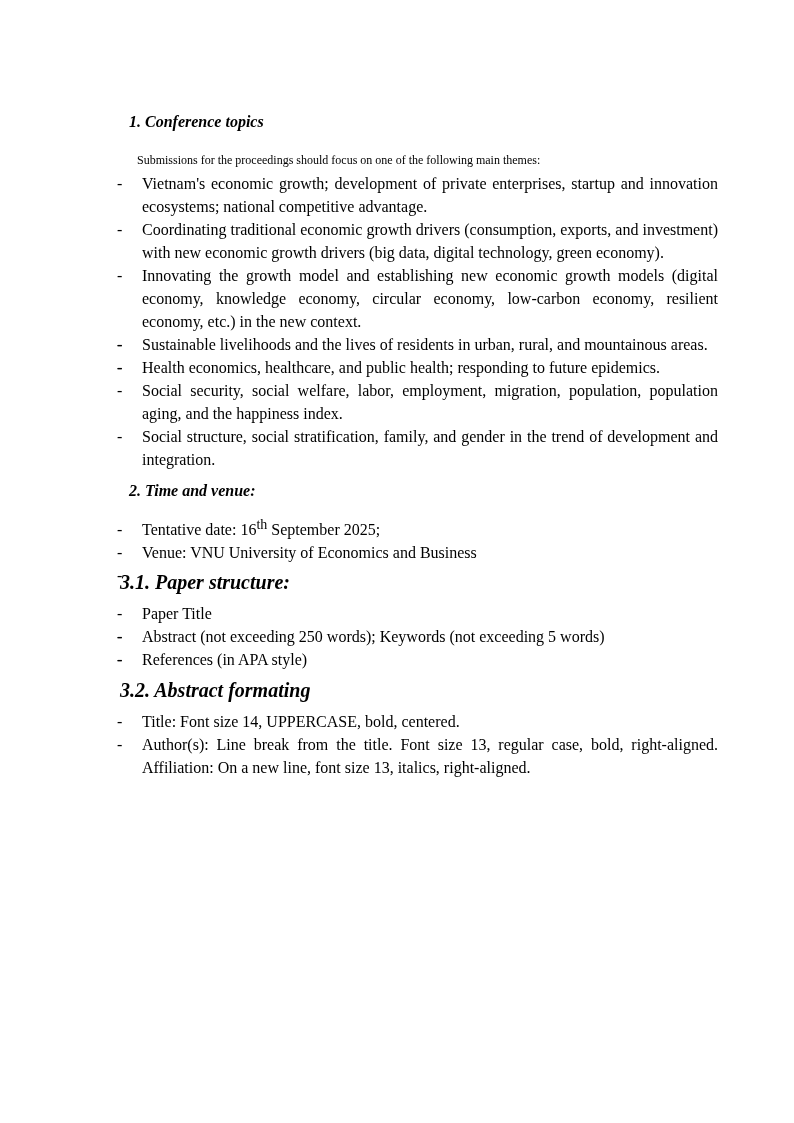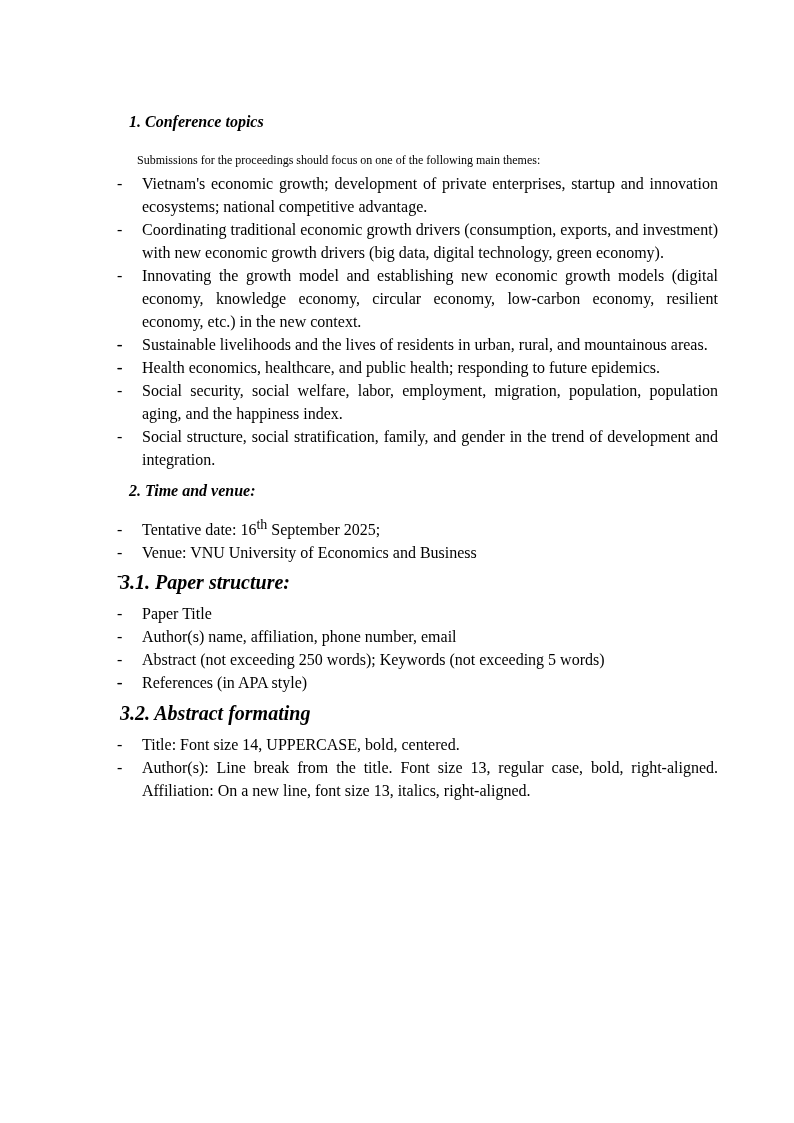--- a/index.html
+++ b/index.html
@@ -95,21 +95,21 @@
       <li><span class="dash-marker">-</span><span>Tentative date: 16</span><sup>th</sup><span> September 2025;</span></li>
       <li><span class="dash-marker">-</span><span>Venue: VNU University of Economics and Business</span></li>
       <li><span class="dash-marker">-</span></li>
     </ul>
   </section>
 
   <section>
     <p class="subheading">3.1.  Paper structure:</p>
     <ul class="dash sec31-list">
       <li><span class="dash-marker">-</span><span>Paper Title</span></li>
-      <li><span class="dash-marker">-</span><span>Author(s) name, affiliation, phone number, email</span></li>
+      <li><span class="dash-marker">-</span></li>
       <li><span class="dash-marker">-</span><span>Abstract (not exceeding 250 words); Keywords (not exceeding 5 words)</span></li>
       <li><span class="dash-marker">-</span></li>
       <li><span class="dash-marker">-</span><span>References (in APA style)</span></li>
     </ul>
 
     <p class="subheading sec32-head">3.2. Abstract formating</p>
     <ul class="dash sec32-list">
       <li><span class="dash-marker">-</span><span class="label-bold">Title</span><span>: Font size 14, UPPERCASE, bold, centered.</span></li>
       <li><span class="dash-marker">-</span><span class="label-bold">Author(s)</span><span>: Line break from the title. Font size 13, regular case, bold, right-aligned. Affiliation: On a new line, font size 13, italics, right-aligned.</span></li>
     </ul>

